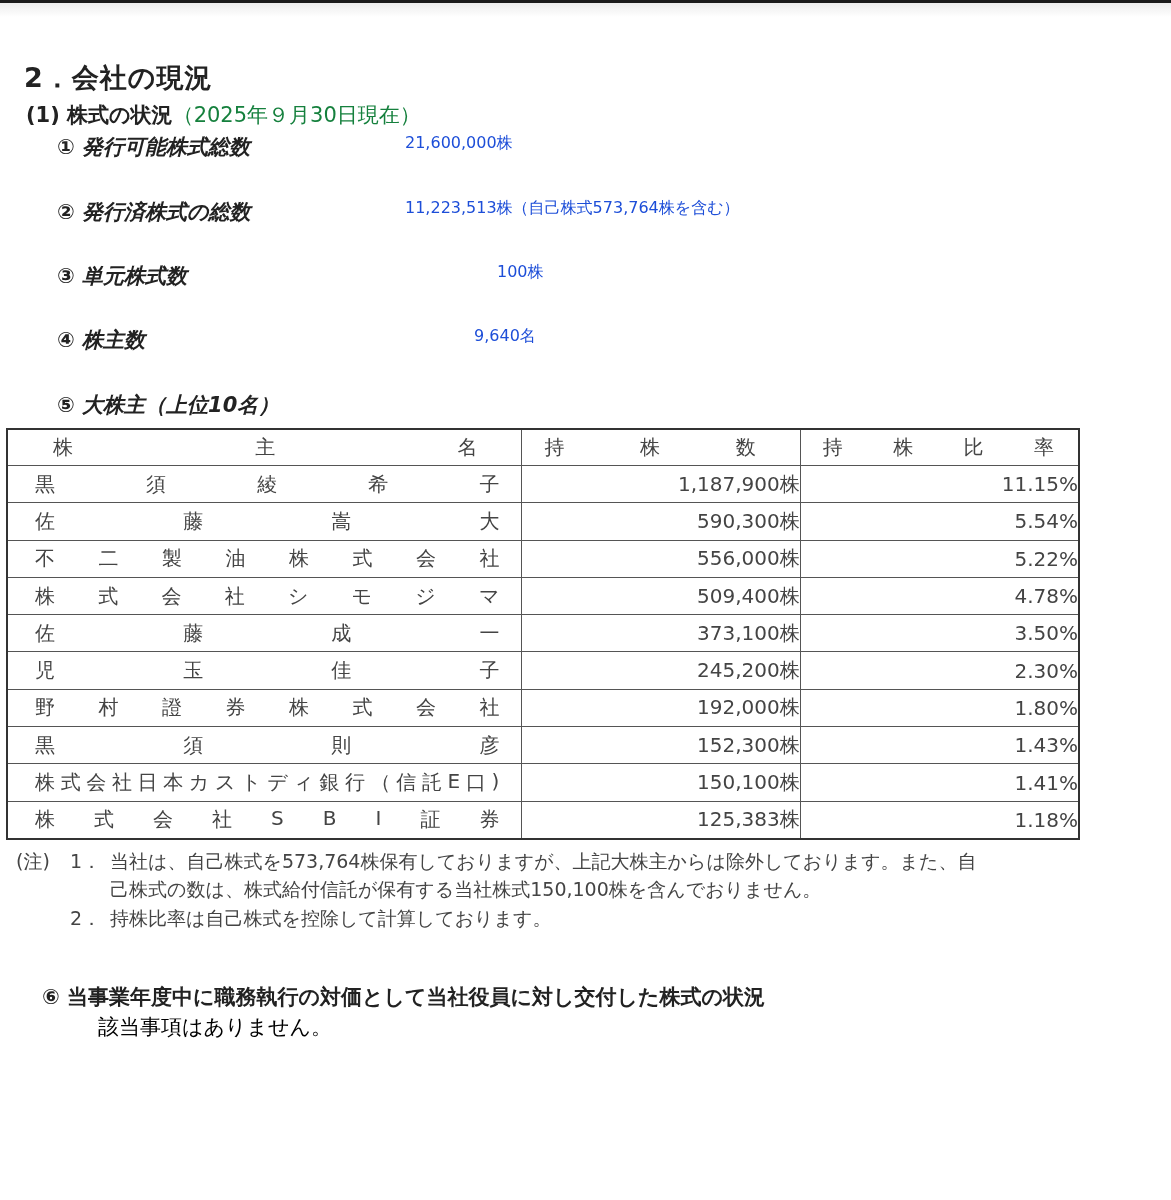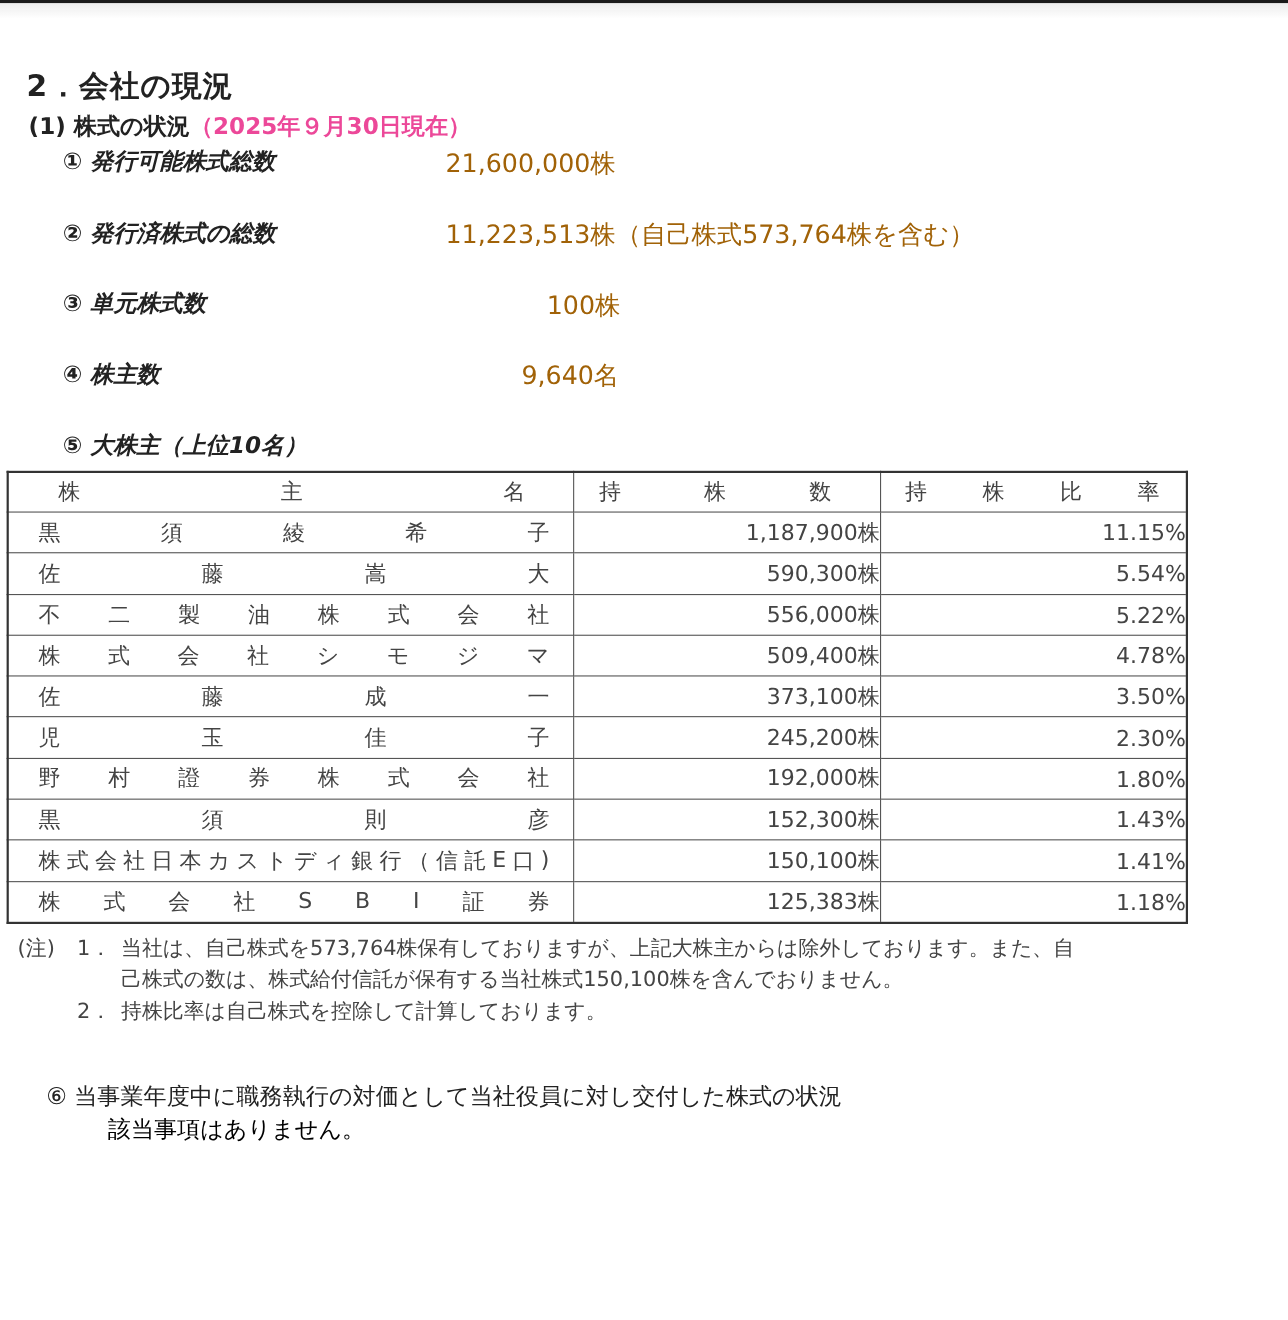--- a/index.html
+++ b/index.html
@@ -7,40 +7,40 @@
     width: 1171px; height: 1200px; background: #ffffff; position: relative; overflow: hidden;
     font-family: "DejaVu Sans", "Liberation Sans", sans-serif; color: #333;
   }
   .topbar { position: absolute; left: 0; top: 0; width: 1171px; height: 3px; background: #1a1a1a; }
   .topshade { position: absolute; left: 0; top: 3px; width: 1171px; height: 14px;
     background: linear-gradient(#ececec, #ffffff); }
   .abs { position: absolute; white-space: nowrap; }
   .h1 { left: 24px; top: 60px; font-size: 27px; font-weight: bold; color: #222; letter-spacing: 1px; }
   .h2 { left: 26px; top: 101px; font-size: 21px; color: #222; }
   .h2 b { font-weight: bold; }
-  .h2 span.norm { font-weight: bold; color: #ec4899; }
+  .h2 span.norm { font-weight: normal; color: #15803d; }
   .item-label { left: 57px; font-size: 21px; font-weight: bold; color: #222; font-style: italic; }
-  .item-value { font-size: 23px; color: #a16207; text-align: right; }
+  .item-value { font-size: 16px; color: #1d4ed8; text-align: right; }
   table.sh {
     position: absolute; left: 6px; top: 428px; width: 1074px;
     border-collapse: collapse; border: 2px solid #333; font-size: 20px; color: #444;
   }
   table.sh td, table.sh th { border: 1px solid #555; height: 36.3px; padding: 0; font-weight: normal; }
   table.sh th { height: 35px; }
   .c1 { width: 514px; }
   .c2 { width: 278px; }
   .c3 { width: 278px; }
   .spread { display: flex; justify-content: space-between; padding: 0 22px 0 27px; }
   .spread.hdr { padding: 0 44px 0 45px; }
   .spread.hdr2 { padding: 0 44px 0 22px; }
   .spread.hdr3 { padding: 0 24px 0 22px; }
   .num { text-align: right; padding-right: 32px; margin-top: 23px; }
   .pct { text-align: right; padding-right: 35px; }
   .note { left: 16px; font-size: 19px; color: #444; }
-  .sec6 { left: 42px; top: 983px; font-size: 21px; font-weight: normal; color: #222; }
+  .sec6 { left: 42px; top: 983px; font-size: 21px; font-weight: bold; color: #222; }
   .sec6-body { left: 98px; top: 1013px; font-size: 21px; color: #000000; }
 </style>
 </head>
 <body>
 
 <div class="topbar"></div>
 <div class="topshade"></div>
 
 <div class="abs h1">2．会社の現況</div>
 

